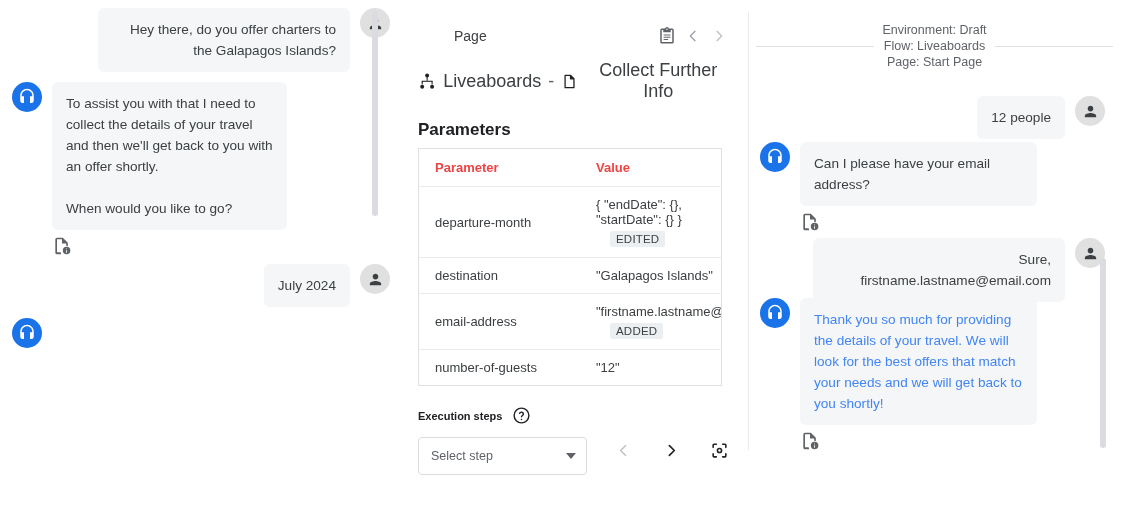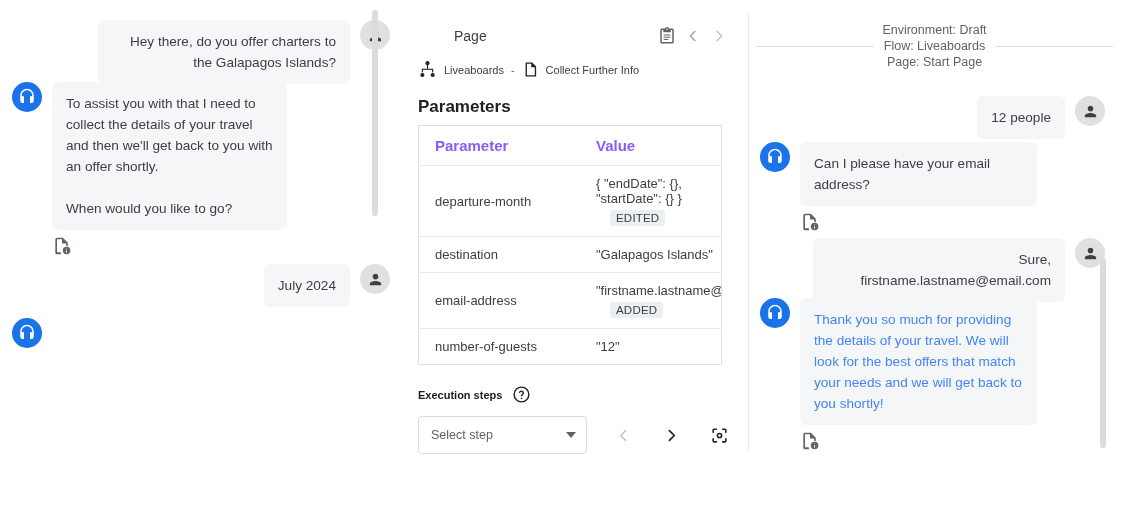--- a/index.html
+++ b/index.html
@@ -92,21 +92,21 @@
     background: none; border: none; padding: 0;
     cursor: pointer;
   }
   .icon-btn svg { display: block; }
 
   .breadcrumb {
     display: flex; align-items: center;
     gap: 7px;
     padding: 0 8px;
     margin-top: 10px;
-    font-size: 11px;
+    font-size: 18px;
     color: #3c4043;
     text-align: center;
   }
   .breadcrumb .dash { color: #5f6368; }
 
   .section-label {
     font-size: 17px;
     font-weight: 700;
     color: #202124;
     padding: 0 8px;
@@ -117,23 +117,23 @@
   table.params {
     border-collapse: collapse;
     width: 304px;
     margin-left: 8px;
     table-layout: fixed;
     border: 1px solid #e0e0e0;
     background: #fff;
   }
   table.params th {
     text-align: left;
-    font-size: 15px;
+    font-size: 13px;
     font-weight: 700;
-    color: #8b5cf6;
+    color: #ef4444;
     padding: 11px 10px 11px 16px;
     border-bottom: 1px solid #e8eaed;
   }
   table.params td {
     font-size: 13px;
     color: #3c4043;
     padding: 10px 6px 10px 16px;
     border-bottom: 1px solid #e8eaed;
     vertical-align: middle;
     overflow: hidden;
@@ -157,21 +157,21 @@
   .exec-head {
     display: flex; align-items: center; gap: 10px;
     padding: 0 8px;
     margin-top: 20px;
   }
   .exec-head .label {
     font-size: 11px; font-weight: 700; color: #202124;
   }
 
   .exec-controls {
-    display: flex; align-items: center;
+    display: flex; 
     gap: 24px;
     padding: 0 8px;
     margin-top: 12px;
   }
   .select-box {
     width: 180px; height: 38px;
     border: 1px solid #dadce0;
     border-radius: 4px;
     display: flex; align-items: center;
     padding: 0 10px 0 12px;
@@ -221,21 +221,21 @@
   }
   #right-panel .msg { position: absolute; gap: 10px; }
 </style>
 </head>
 <body>
 
 <div class="stage">
 
   <div id="left-panel">
 
-    <div class="msg row user" style="left:60px; top:20px; width:330px;">
+    <div class="msg row user" style="left:60px; top:8px; width:330px;">
       <div class="bubble user" style="width:252px;">Hey there, do you offer charters to
 the Galapagos Islands?</div>
       <div class="avatar user">
         <svg width="17" height="17" viewBox="0 0 24 24" fill="#3c4043">
           <path d="M12 12c2.21 0 4-1.79 4-4s-1.79-4-4-4-4 1.79-4 4 1.79 4 4 4zm0 2c-2.67 0-8 1.34-8 4v2h16v-2c0-2.66-5.33-4-8-4z"></path>
         </svg>
       </div>
     </div>
 
     <div class="msg row" style="left:12px; top:82px; width:340px;">

